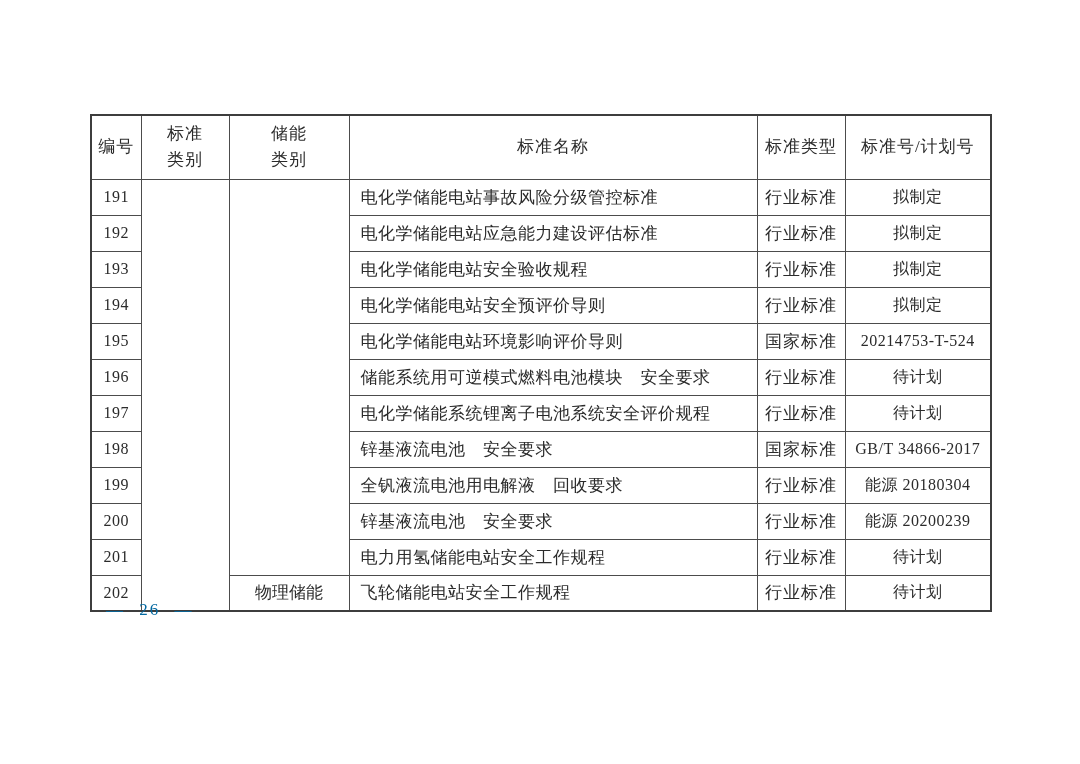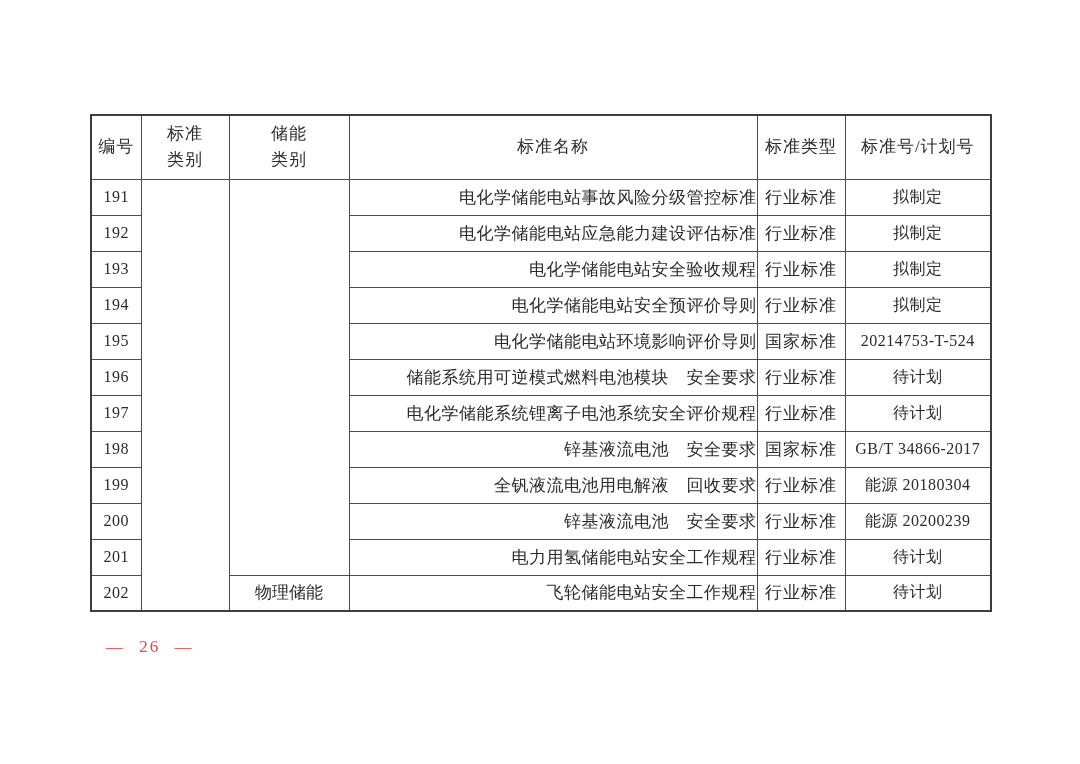--- a/index.html
+++ b/index.html
@@ -40,32 +40,32 @@
   .standards-table th {
     white-space: pre-line;
     line-height: 1.55;
     letter-spacing: 1px;
   }
   td.c-id {
     font-size: 16px;
     letter-spacing: 0.5px;
   }
   td.c-name {
-    text-align: right;
+    text-align: left;
     padding-left: 11px;
     letter-spacing: 0.5px;
   }
   td.c-type { letter-spacing: 1px; margin-left: 48px; }
   td.c-num  { font-size: 16px; letter-spacing: 0.5px; margin-top: 48px; }
   .footer-page-number {
     position: absolute;
     left: 106px;
-    top: 637px;
+    top: 600px;
     font-size: 17px;
-    color: #ef4444;
+    color: #0369a1;
     letter-spacing: 2px;
     word-spacing: 8px;
   }
 </style>
 </head>
 <body>
 
 <div class="page">
 
   <table class="standards-table">

